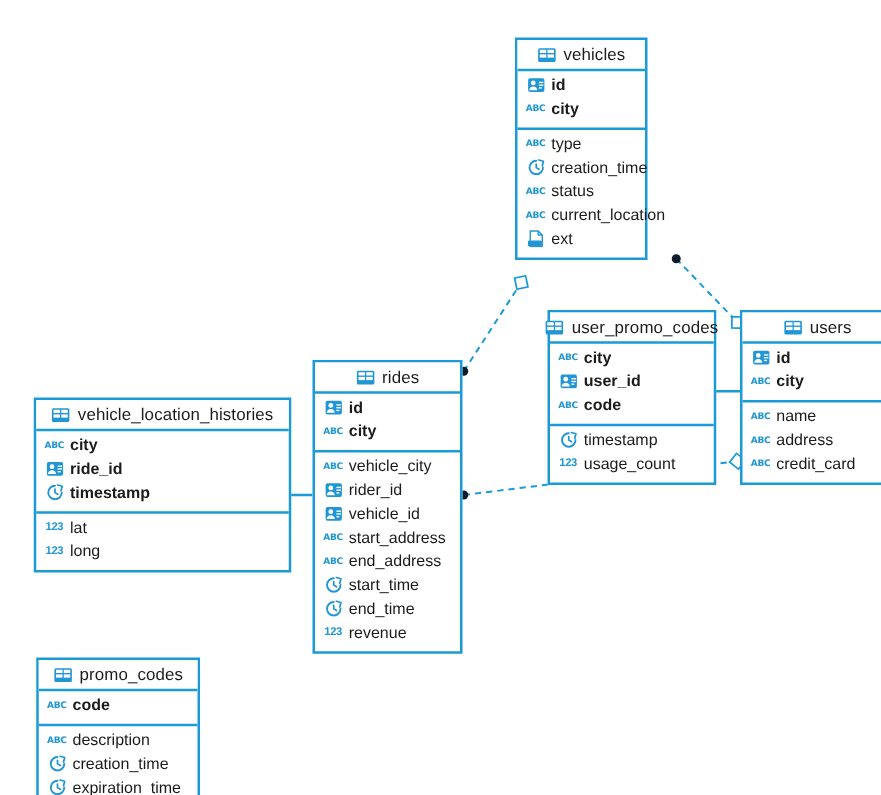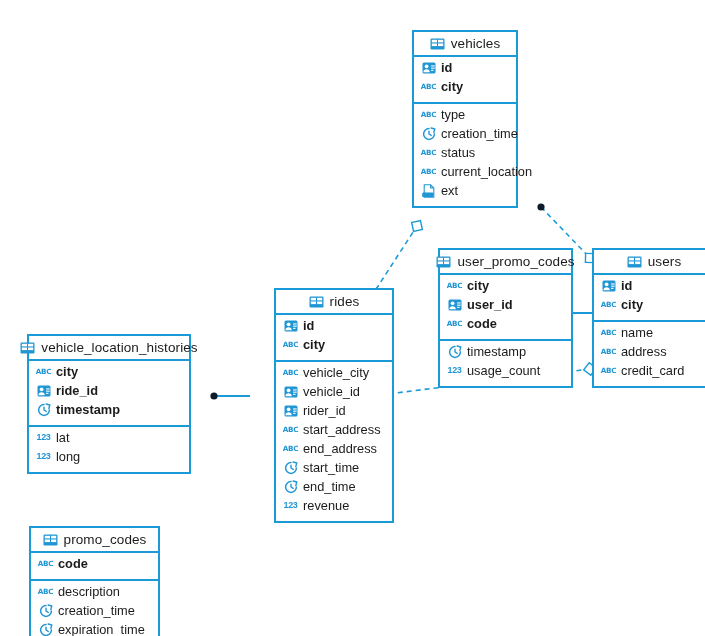--- a/index.html
+++ b/index.html
@@ -315,21 +315,21 @@
             <span class="field-name">address</span>
           </div>
           <div class="field-row">
             <span class="ico">
               <span class="ico-abc">ABC</span>
             </span>
             <span class="field-name">credit_card</span>
           </div>
         </div>
       </div>
-      <div class="table-node" style="left: 250px; top: 288px; width: 120px; margin-left: 24px;">
+      <div class="table-node" style="left: 250px; top: 288px; width: 120px;">
         <div class="tbl-header">
           <span class="ico">
             <svg width="15" height="12" viewBox="0 0 15 12">
               <rect x="0.5" y="0.5" width="14" height="11" rx="1.2" fill="#2196d4"></rect>
               <rect x="1.8" y="1.8" width="5.2" height="2.6" fill="#ffffff"></rect>
               <rect x="8.0" y="1.8" width="5.2" height="2.6" fill="#ffffff"></rect>
               <rect x="1.8" y="5.5" width="5.2" height="2.6" fill="#ffffff"></rect>
               <rect x="8.0" y="5.5" width="5.2" height="2.6" fill="#ffffff"></rect>
             </svg>
           </span>
@@ -367,37 +367,37 @@
             <span class="ico">
               <svg width="14" height="12" viewBox="0 0 14 12">
                 <rect x="0.5" y="0.5" width="13" height="11" rx="1.5" fill="#2196d4"></rect>
                 <circle cx="4.6" cy="4.3" r="1.9" fill="#ffffff"></circle>
                 <path d="M1.4 10.2c0-1.9 1.45-3 3.2-3s3.2 1.1 3.2 3z" fill="#ffffff"></path>
                 <rect x="9.1" y="3.4" width="3.6" height="1.1" fill="#ffffff"></rect>
                 <rect x="9.1" y="5.6" width="3.6" height="1.1" fill="#ffffff"></rect>
                 <rect x="9.1" y="7.8" width="2.4" height="1.1" fill="#ffffff"></rect>
               </svg>
             </span>
+            <span class="field-name">rider_id</span>
+          </div>
+          <div class="field-row">
+            <span class="ico">
+              <svg width="14" height="12" viewBox="0 0 14 12">
+                <rect x="0.5" y="0.5" width="13" height="11" rx="1.5" fill="#2196d4"></rect>
+                <circle cx="4.6" cy="4.3" r="1.9" fill="#ffffff"></circle>
+                <path d="M1.4 10.2c0-1.9 1.45-3 3.2-3s3.2 1.1 3.2 3z" fill="#ffffff"></path>
+                <rect x="9.1" y="3.4" width="3.6" height="1.1" fill="#ffffff"></rect>
+                <rect x="9.1" y="5.6" width="3.6" height="1.1" fill="#ffffff"></rect>
+                <rect x="9.1" y="7.8" width="2.4" height="1.1" fill="#ffffff"></rect>
+              </svg>
+            </span>
             <span class="field-name">vehicle_id</span>
           </div>
           <div class="field-row">
             <span class="ico">
-              <svg width="14" height="12" viewBox="0 0 14 12">
-                <rect x="0.5" y="0.5" width="13" height="11" rx="1.5" fill="#2196d4"></rect>
-                <circle cx="4.6" cy="4.3" r="1.9" fill="#ffffff"></circle>
-                <path d="M1.4 10.2c0-1.9 1.45-3 3.2-3s3.2 1.1 3.2 3z" fill="#ffffff"></path>
-                <rect x="9.1" y="3.4" width="3.6" height="1.1" fill="#ffffff"></rect>
-                <rect x="9.1" y="5.6" width="3.6" height="1.1" fill="#ffffff"></rect>
-                <rect x="9.1" y="7.8" width="2.4" height="1.1" fill="#ffffff"></rect>
-              </svg>
-            </span>
-            <span class="field-name">rider_id</span>
-          </div>
-          <div class="field-row">
-            <span class="ico">
               <span class="ico-abc">ABC</span>
             </span>
             <span class="field-name">start_address</span>
           </div>
           <div class="field-row">
             <span class="ico">
               <span class="ico-abc">ABC</span>
             </span>
             <span class="field-name">end_address</span>
           </div>
@@ -422,21 +422,21 @@
             <span class="field-name">end_time</span>
           </div>
           <div class="field-row">
             <span class="ico">
               <span class="ico-123">123</span>
             </span>
             <span class="field-name">revenue</span>
           </div>
         </div>
       </div>
-      <div class="table-node" style="left: 27px; top: 334px; width: 164px;">
+      <div class="table-node" style="left: 27px; top: 318px; width: 206px;">
         <div class="tbl-header">
           <span class="ico">
             <svg width="15" height="12" viewBox="0 0 15 12">
               <rect x="0.5" y="0.5" width="14" height="11" rx="1.2" fill="#2196d4"></rect>
               <rect x="1.8" y="1.8" width="5.2" height="2.6" fill="#ffffff"></rect>
               <rect x="8.0" y="1.8" width="5.2" height="2.6" fill="#ffffff"></rect>
               <rect x="1.8" y="5.5" width="5.2" height="2.6" fill="#ffffff"></rect>
               <rect x="8.0" y="5.5" width="5.2" height="2.6" fill="#ffffff"></rect>
             </svg>
           </span>

